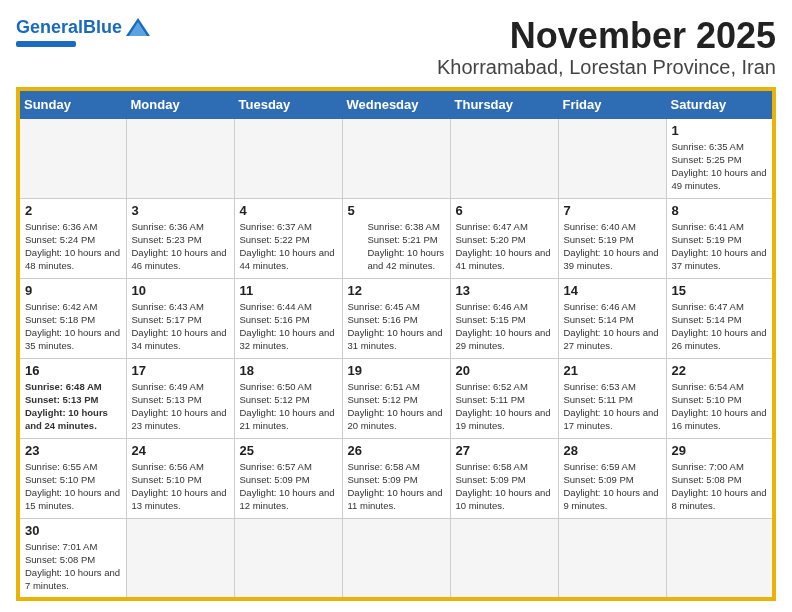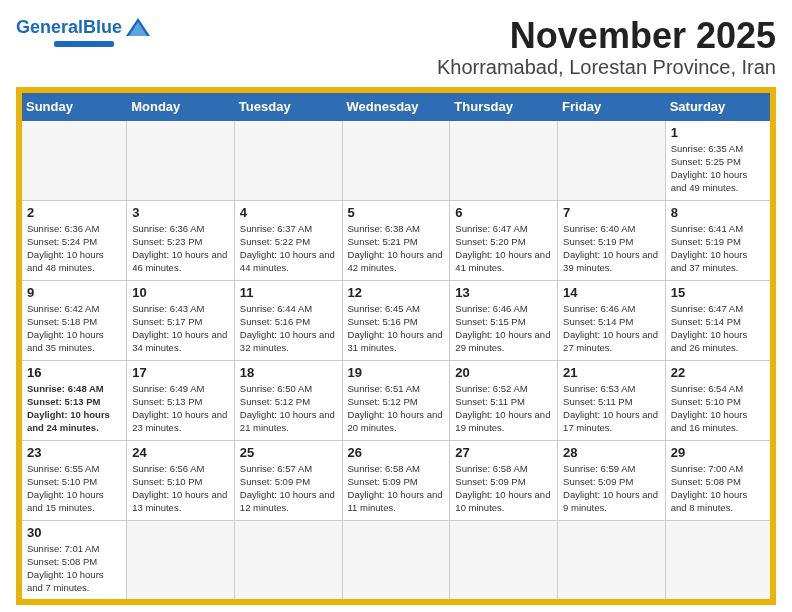--- a/index.html
+++ b/index.html
@@ -12,21 +12,21 @@
     }
     .header-area {
       display: flex;
       justify-content: space-between;
       align-items: flex-start;
       margin-bottom: 8px;
     }
     .logo {
       display: flex;
       flex-direction: column;
-      align-items: center;
+      align-items: flex-start;
     }
     .logo-text {
       font-size: 18px;
       font-weight: bold;
       color: #333;
       line-height: 1;
     }
     .logo-text span {
       color: #1a6abf;
     }
@@ -47,21 +47,21 @@
       line-height: 1.1;
       margin-left: 22px;
     }
     .location-title {
       font-size: 20px;
       color: #444;
     }
     .calendar {
       width: 100%;
       border-collapse: collapse;
-      border: 6px solid #eab308;
+      border: 4px solid #eab308;
     }
     .calendar th {
       background: #2e6db4;
       color: #fff;
       font-size: 13px;
       font-weight: bold;
       padding: 6px 4px;
       text-align: left;
       border: 1px solid #2e6db4;
     }
@@ -158,21 +158,21 @@
 Daylight: 10 hours and 46 minutes.</div>
         </td>
         <td>
           <span class="day-number">4</span>
           <div class="day-info" style="white-space: pre-line;">Sunrise: 6:37 AM
 Sunset: 5:22 PM
 Daylight: 10 hours and 44 minutes.</div>
         </td>
         <td>
           <span class="day-number">5</span>
-          <div class="day-info" style="white-space: pre-line;">Sunrise: 6:38 AM
+          <div class="day-info" style="white-space: pre-line; margin-left: 20px;">Sunrise: 6:38 AM
 Sunset: 5:21 PM
 Daylight: 10 hours and 42 minutes.</div>
         </td>
         <td>
           <span class="day-number">6</span>
           <div class="day-info" style="white-space: pre-line;">Sunrise: 6:47 AM
 Sunset: 5:20 PM
 Daylight: 10 hours and 41 minutes.</div>
         </td>
         <td>

